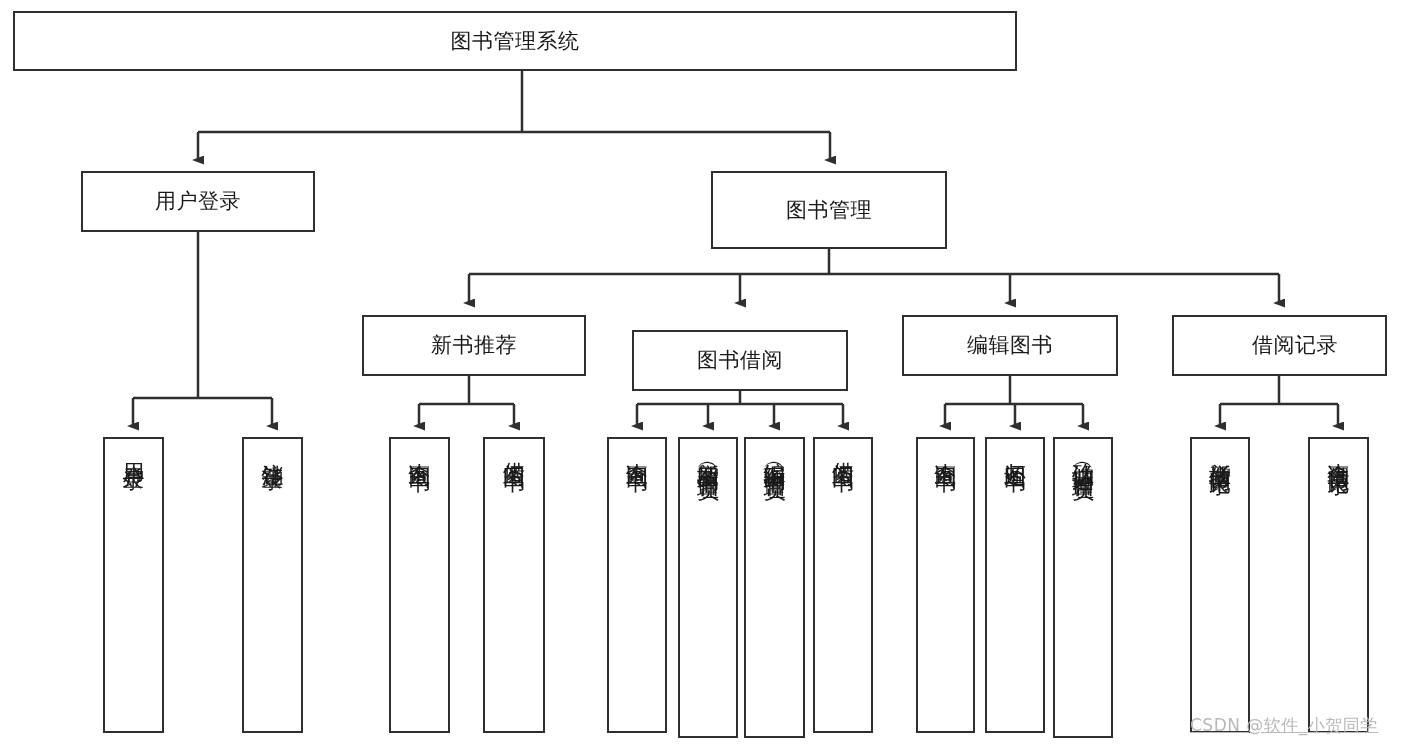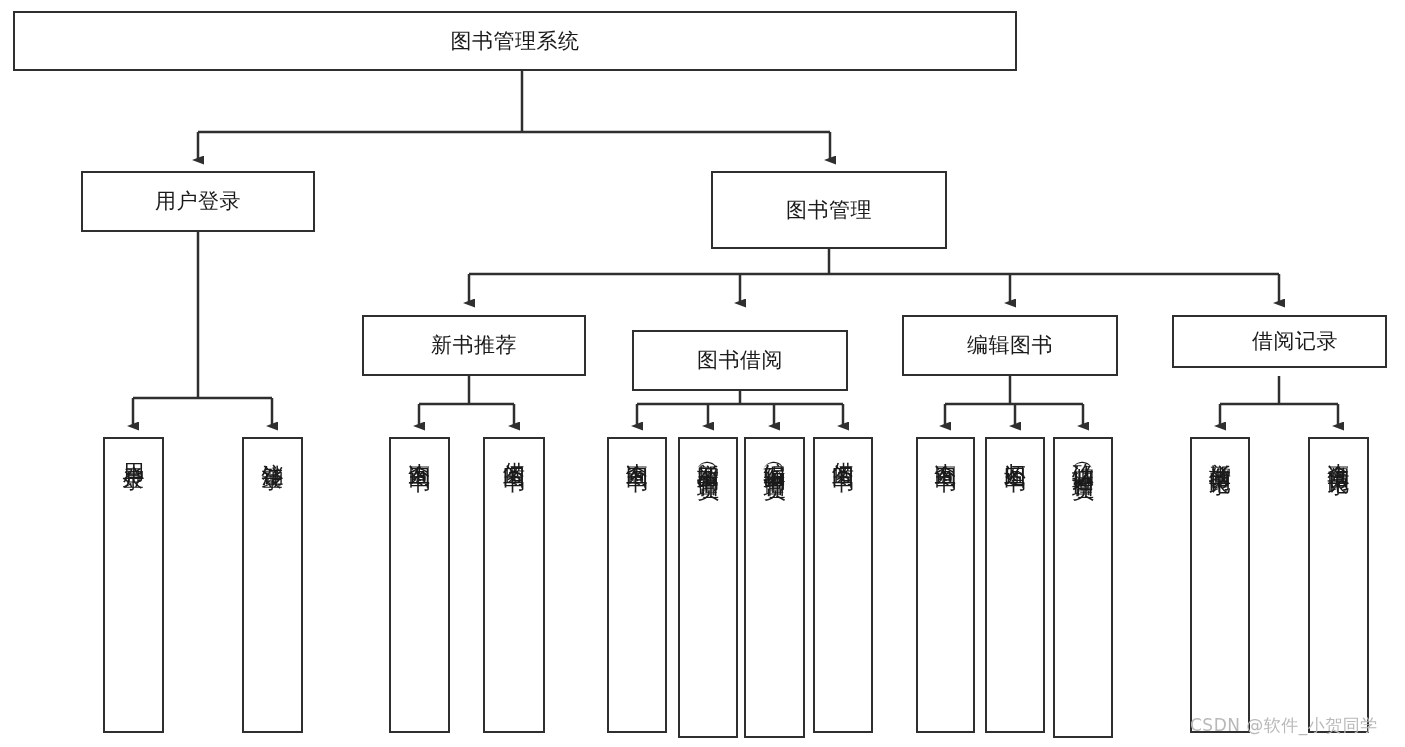--- a/index.html
+++ b/index.html
@@ -56,20 +56,21 @@
     letter-spacing: 2.5px;
     line-height: 1;
     white-space: nowrap;
   }
   .watermark {
     position: absolute;
     color: #b9b9b9;
     font-size: 17px;
     white-space: nowrap;
     letter-spacing: 0.5px;
+    text-decoration: underline;
   }
 </style>
 </head>
 <body>
 
 <div id="canvas">
 
   <svg class="connectors" viewBox="0 0 1405 747">
     <defs>
       <marker id="arrow" markerWidth="12" markerHeight="12" refX="4.5" refY="6" orient="auto" markerUnits="userSpaceOnUse">
@@ -133,21 +134,21 @@
 
   <div class="node horizontal" style="left:362px; top:315px; width:224px; height:61px;">
     <span class="label">新书推荐</span>
   </div>
   <div class="node horizontal" style="left:632px; top:330px; width:216px; height:61px;">
     <span class="label">图书借阅</span>
   </div>
   <div class="node horizontal" style="left:902px; top:315px; width:216px; height:61px;">
     <span class="label">编辑图书</span>
   </div>
-  <div class="node horizontal" style="left:1172px; top:315px; width:215px; height:53px;padding-left:31px;">
+  <div class="node horizontal" style="left:1172px; top:315px; width:215px; height:61px;padding-left:31px;">
     <span class="label">借阅记录</span>
   </div>
 
   <div class="node vertical" style="left:103px; top:437px; width:61px; height:296px;">
     <span class="label">用户登录</span>
   </div>
   <div class="node vertical" style="left:242px; top:437px; width:61px; height:296px;">
     <span class="label">注销登录</span>
   </div>
 

